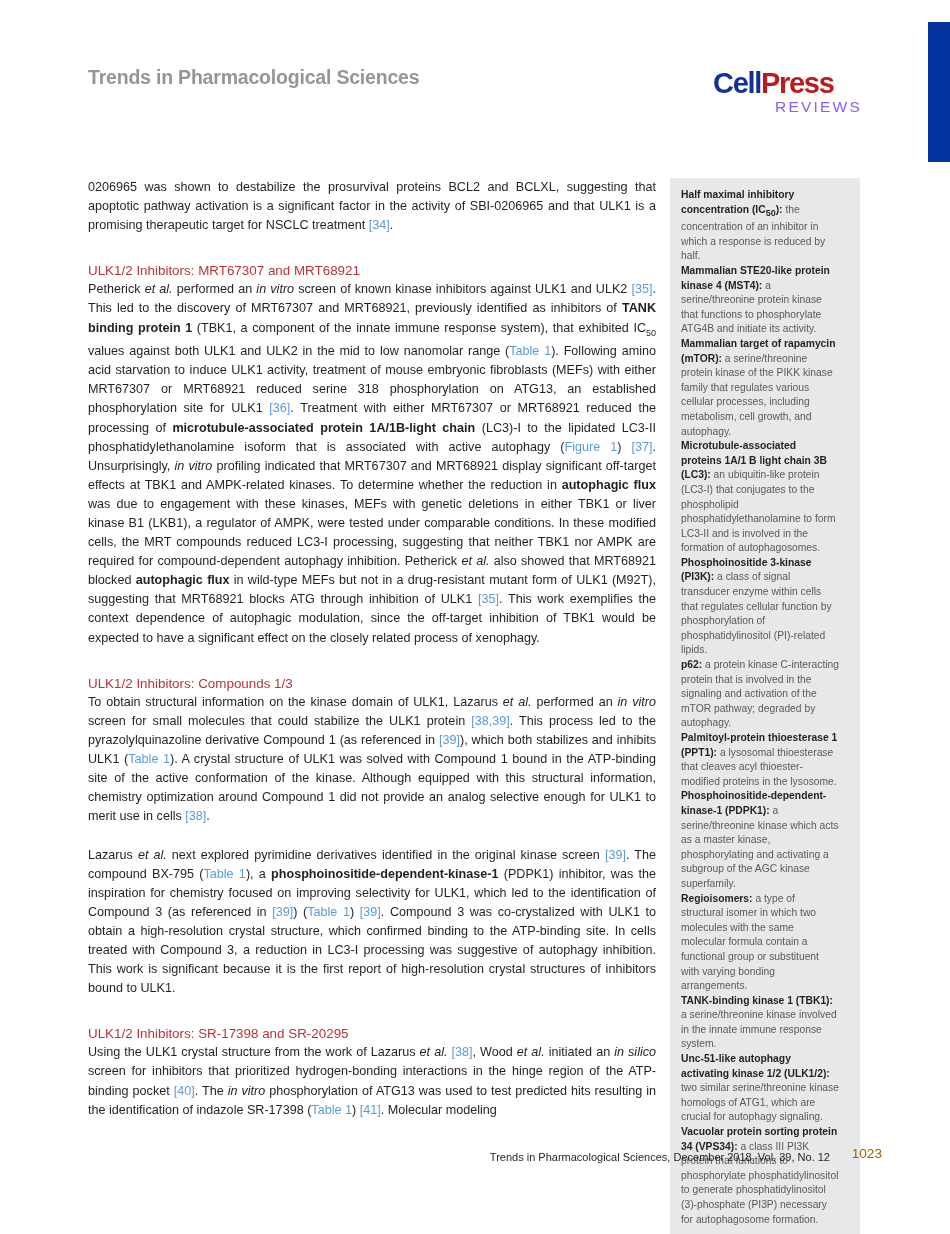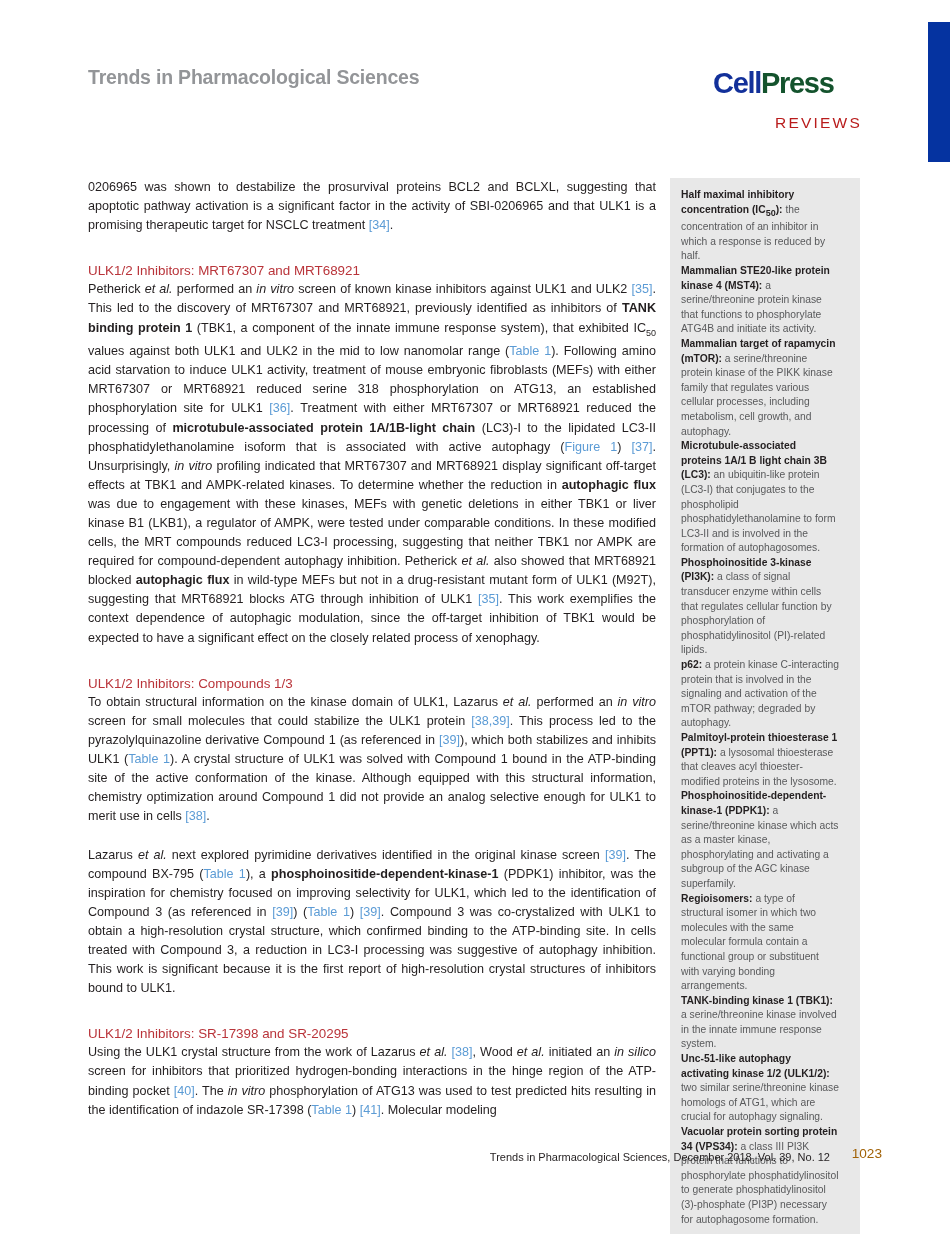--- a/index.html
+++ b/index.html
@@ -55,28 +55,28 @@
     height: 54px;
   }
   .cp-wordmark {
     font-size: 29px;
     font-weight: bold;
     letter-spacing: -1.3px;
     line-height: 30px;
     white-space: nowrap;
   }
   .cp-cell { color: #12309a; }
-  .cp-press { color: #14532d; }
+  .cp-press { color: #b91c1c; }
   .cp-reviews {
     text-align: right;
     font-size: 15.5px;
     letter-spacing: 2.2px;
-    color: #b91c1c;
+    color: #8b5cf6;
     line-height: 18px;
-    margin-top: 16px;
+    margin-top: 0;
     padding-right: 1px;
   }
 
   
   .main-col {
     position: absolute;
     left: 88px;
     top: 178px;
     width: 568px;
   }

